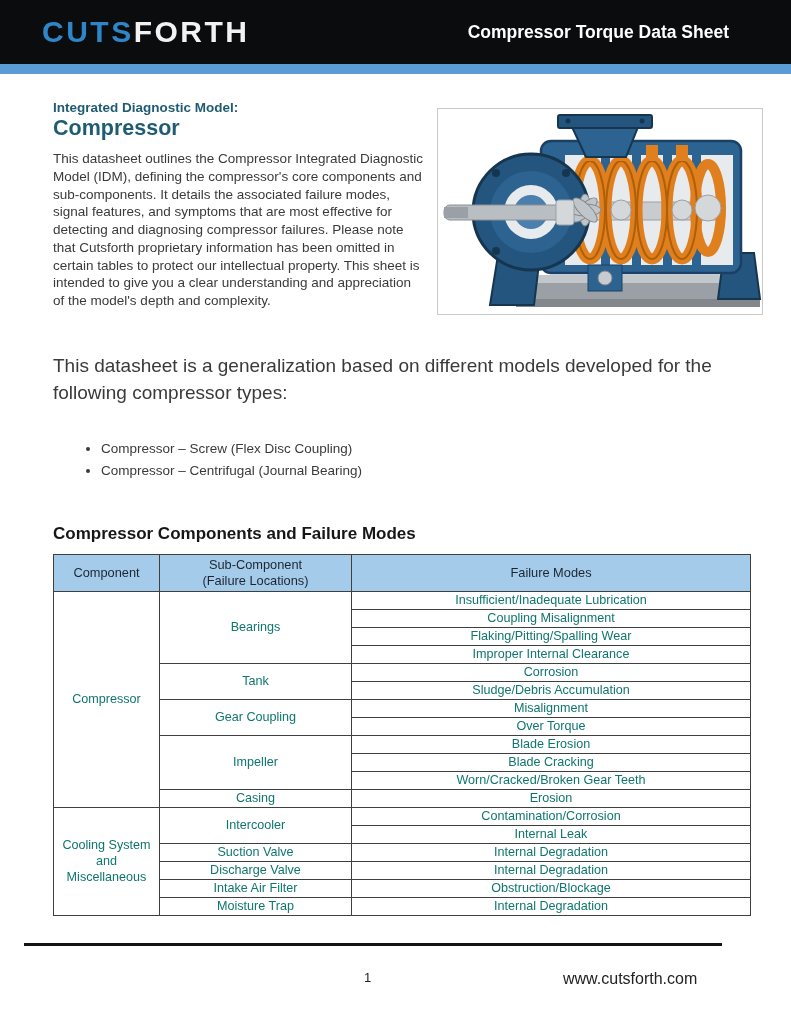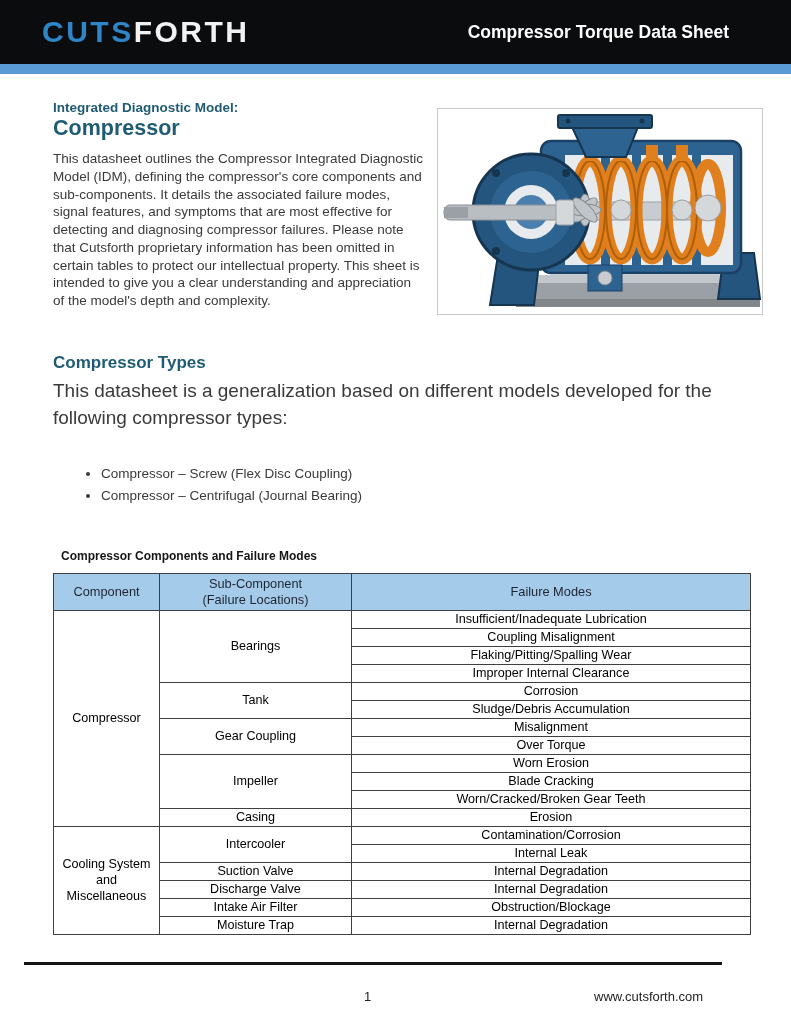--- a/index.html
+++ b/index.html
@@ -24,34 +24,34 @@
   .intro-title { color: #1f5c73; font-weight: bold; font-size: 21.5px; margin: 1px 0 9px; }
   .intro-body { font-size: 13.5px; line-height: 1.315; color: #3a3a3a; }
   .image-box { margin-left: 12px; margin-top: 8px; width: 326px; height: 207px; border: 1px solid #c9c9c9; background: #ffffff; flex: 0 0 auto; }
 
   .section { margin-top: 38px; }
   .section-heading { color: #1f5c73; font-weight: bold; font-size: 17px; margin-bottom: 5px; }
   .section-body { font-size: 19px; color: #3a3a3a; line-height: 1.4; width: 660px; }
   ul.bullet-list { margin-top: 35px; padding-left: 48px; list-style: disc; }
   ul.bullet-list li { font-size: 13.5px; color: #3a3a3a; margin-bottom: 7px; }
 
-  .table-heading { font-size: 12px; font-weight: bold; color: #161616; margin: 46px 8px 10px; }
+  .table-heading { font-size: 17px; font-weight: bold; color: #161616; margin: 46px 0 10px; }
   table.failure-table { border-collapse: collapse; width: 697px; table-layout: fixed; }
   .failure-table th, .failure-table td { border: 1px solid #3f3f3f; text-align: center; vertical-align: middle; }
   .failure-table thead th { background: #a5cbea; font-weight: normal; font-size: 12.8px; color: #1d2530; height: 37px; line-height: 1.3; }
-  .failure-table td { font-size: 12.6px; color: #000000; height: 18px; padding: 0 6px; line-height: 1.25; }
+  .failure-table td { font-size: 12.6px; color: #0f766e; height: 18px; padding: 0 6px; line-height: 1.25; }
   .col-component { width: 106px; }
   .col-sub { width: 192px; }
   .col-modes { width: 399px; }
 
   
   .footer-line { margin: 27px 0 0 24px; width: 698px; height: 3px; background: #141414; }
   .footer-row { position: relative; height: 16px; margin-top: 24px; }
   .page-number { position: absolute; left: 364px; font-size: 13px; color: #222222; }
-  .website { position: absolute; left: 594px; font-size: 13px; color: #222222; }
+  .website { position: absolute; left: 563px; font-size: 16px; color: #222222; }
 </style>
 </head>
 <body>
 
 <div class="page">
 
   <div class="header">
     <div class="logo">
       <span class="logo-cuts">CUTS</span><span class="logo-forth">FORTH</span>
     </div>
@@ -133,21 +133,20 @@
 
           <path d="M134 18 L200 18 L188 48 L148 48 Z" fill="#2d6391" stroke="#16354f" stroke-width="2"></path>
           <rect x="120" y="6" width="94" height="13" rx="2" fill="#24557f" stroke="#16354f" stroke-width="2"></rect>
           <circle cx="130" cy="12" r="2.5" fill="#16354f"></circle>
           <circle cx="204" cy="12" r="2.5" fill="#16354f"></circle>
         </svg>
       </div>
     </div>
 
     <div class="section">
-      <div class="section-heading">Compressor Types</div>
       <div class="section-body">This datasheet is a generalization based on different models developed for the following compressor types:</div>
       <ul class="bullet-list">
         <li>Compressor – Screw (Flex Disc Coupling)</li>
         <li>Compressor – Centrifugal (Journal Bearing)</li>
       </ul>
     </div>
 
     <div class="table-heading">Compressor Components and Failure Modes</div>
 
     <table class="failure-table">
@@ -190,21 +189,21 @@
           </tr>
           <tr>
             <td rowspan="2">Gear Coupling</td>
             <td>Misalignment</td>
           </tr>
           <tr>
             <td>Over Torque</td>
           </tr>
           <tr>
             <td rowspan="3">Impeller</td>
-            <td>Worn Erosion</td>
+            <td>Blade Erosion</td>
           </tr>
           <tr>
             <td>Blade Cracking</td>
           </tr>
           <tr>
             <td>Worn/Cracked/Broken Gear Teeth</td>
           </tr>
           <tr>
             <td rowspan="1">Casing</td>
             <td>Erosion</td>

